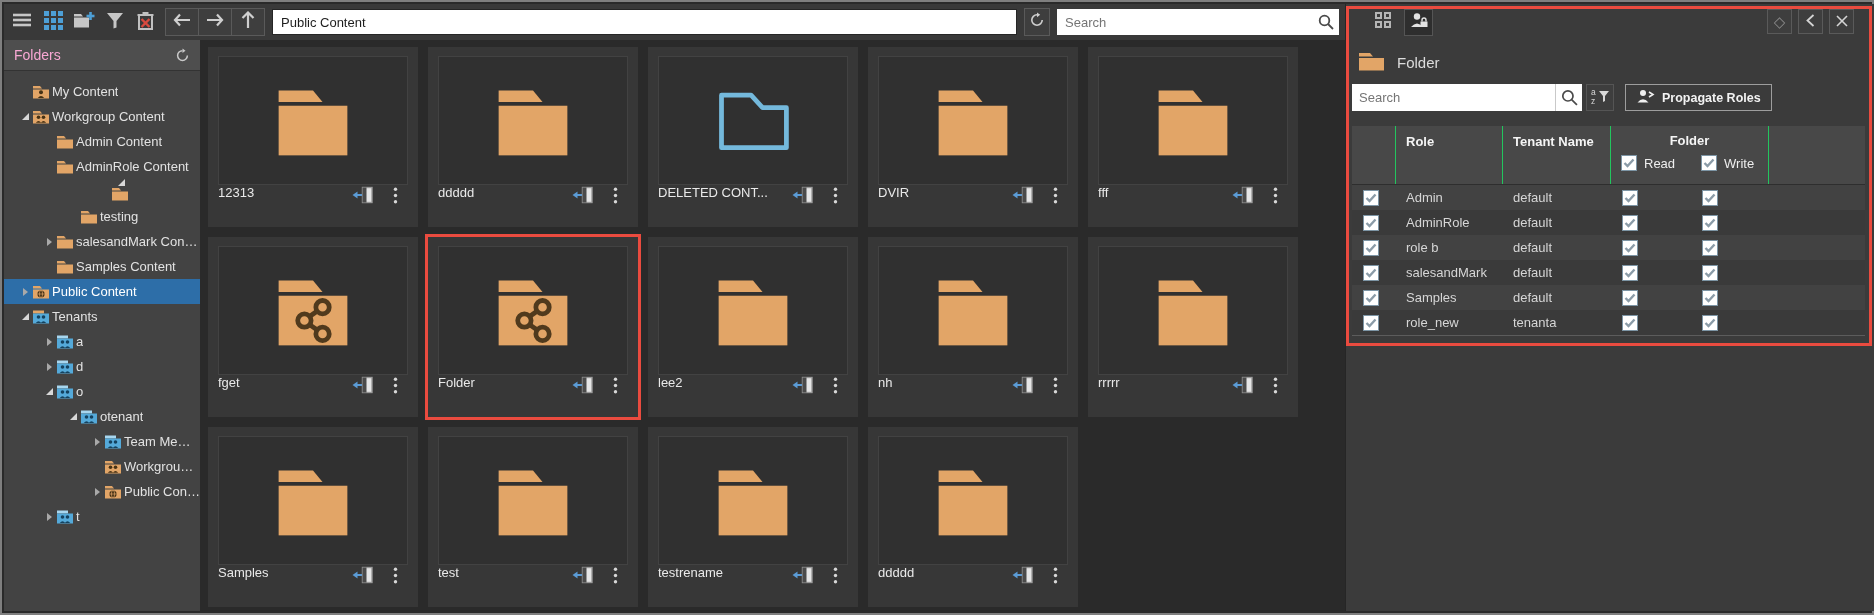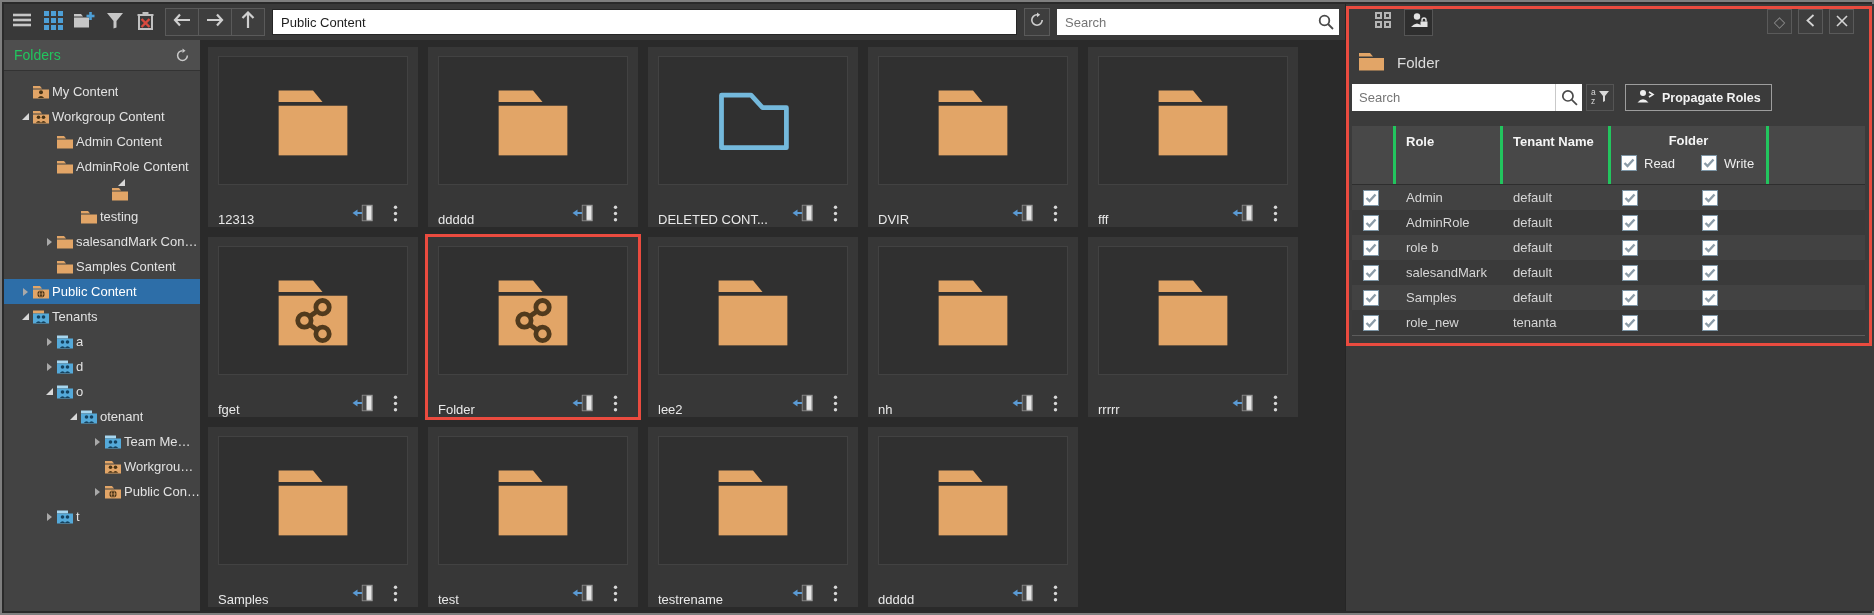--- a/index.html
+++ b/index.html
@@ -20,37 +20,37 @@
               align-items:center;justify-content:center;flex:none;cursor:pointer;}
   .search-wrap{width:282px;height:26px;background:#fff;display:flex;align-items:center;flex:none;box-sizing:border-box;}
   .search-wrap input{flex:1;border:none;outline:none;font-size:13px;color:#333;padding:0 8px;min-width:0;
                      font-family:"Liberation Sans",sans-serif;background:transparent;}
   .search-wrap .mag{width:26px;height:100%;display:flex;align-items:center;justify-content:center;flex:none;}
 
   
   .sidebar{position:absolute;left:2px;top:38px;width:196px;bottom:2px;background:#434343;}
   .sidebar-head{height:30px;background:#4e4e4e;border-bottom:1px solid #333;display:flex;
                 align-items:center;padding:0 10px;}
-  .sidebar-head .ttl{flex:1;color:#22c55e;font-size:14px;}
+  .sidebar-head .ttl{flex:1;color:#f9a8d4;font-size:14px;}
   .tree{padding-top:8px;}
   .trow{height:25px;display:flex;align-items:center;color:#e2e2e2;font-size:13px;cursor:pointer;white-space:nowrap;overflow:hidden;}
   .trow.sel{background:#2d6ea8;color:#fff;}
   .exp{width:14px;flex:none;display:flex;align-items:center;justify-content:center;}
   .exp .tri-c{width:0;height:0;border-left:5px solid #a9a9a9;border-top:4px solid transparent;border-bottom:4px solid transparent;}
   .exp .tri-e{width:0;height:0;border-bottom:7px solid #d8d8d8;border-left:7px solid transparent;}
   .ticon{width:20px;flex:none;display:flex;align-items:center;}
   .tlabel{overflow:hidden;text-overflow:ellipsis;}
 
   
   .grid{position:absolute;left:198px;top:38px;width:1145px;bottom:2px;background:#2a2a2a;overflow:hidden;}
   .tile{position:absolute;width:210px;height:180px;background:#373737;cursor:pointer;}
   .tile.hl{outline:3px solid #ea4b3f;outline-offset:0px;}
   .tile .preview{position:absolute;left:10px;top:9px;right:10px;height:127px;background:#303030;
                  border:1px solid #424242;display:flex;align-items:center;justify-content:center;}
-  .tile .bar{position:absolute;left:0;right:0;bottom:0;height:42px;display:flex;align-items:flex-end;
+  .tile .bar{position:absolute;left:0;right:0;bottom:0;height:42px;display:flex;align-items:flex-start;
              padding:0 10px;box-sizing:border-box;gap:6px;}
   .tile .name{flex:1;color:#e9e9e9;font-size:13px;white-space:nowrap;overflow:hidden;text-overflow:ellipsis;}
   .tile .ibtn{flex:none;display:flex;align-items:center;justify-content:center;width:26px;height:24px;cursor:pointer;}
 
   
   .panel{position:absolute;left:1343px;top:2px;width:529px;bottom:2px;background:#3b3b3b;border-left:1px solid #262626;box-sizing:border-box;}
   .panel-toolbar{position:absolute;left:0;top:0;right:0;height:36px;background:#3b3b3b;}
   .pbtn{position:absolute;width:25px;height:25px;top:5px;display:flex;align-items:center;justify-content:center;
         border:1px solid #5a5a5a;background:#3e3e3e;box-sizing:border-box;cursor:pointer;color:#d0d0d0;}
   .pbtn.flat{border-color:transparent;background:transparent;}
@@ -66,21 +66,21 @@
   .azbtn{position:absolute;left:234px;top:0;width:28px;height:27px;border:1px solid #555;background:#3e3e3e;
          display:flex;align-items:center;justify-content:center;box-sizing:border-box;cursor:pointer;}
   .propagate{position:absolute;left:273px;top:0;height:27px;padding:0 10px;border:1px solid #9d9d9d;background:#3b3b3b;
              display:flex;align-items:center;gap:7px;color:#f2f2f2;font-size:12.5px;font-weight:bold;
              box-sizing:border-box;cursor:pointer;font-family:"Liberation Sans",sans-serif;}
 
   
   .rtable{position:absolute;left:6px;top:122px;width:513px;}
   .rhead,.rrow{display:grid;grid-template-columns:44px 107px 108px 158px 1fr;}
   .rhead{background:#484848;height:58px;border-bottom:1px solid #2e2e2e;}
-  .rhead .hc{border-right:3px solid #22c55e;box-sizing:border-box;color:#f5f5f5;font-size:13px;font-weight:bold;
+  .rhead .hc{border-right:1px solid #22c55e;box-sizing:border-box;color:#f5f5f5;font-size:13px;font-weight:bold;
              padding-top:8px;padding-left:10px;}
   .rhead .hc:last-child{border-right:none;}
   .rhead .grp{padding:0;display:flex;flex-direction:column;align-items:stretch;}
   .grp .gl{text-align:center;padding-top:7px;}
   .grp .subs{display:flex;padding:7px 0 0 10px;gap:26px;font-weight:normal;color:#eee;}
   .sub{display:flex;align-items:flex-end;gap:7px;}
   .rrow{height:25px;align-items:center;color:#d6d6d6;font-size:13px;cursor:pointer;}
   .rrow:nth-child(odd){background:#424242;}
   .rrow:nth-child(even){background:#3a3a3a;}
   .rrow .c0{padding-left:11px;}

